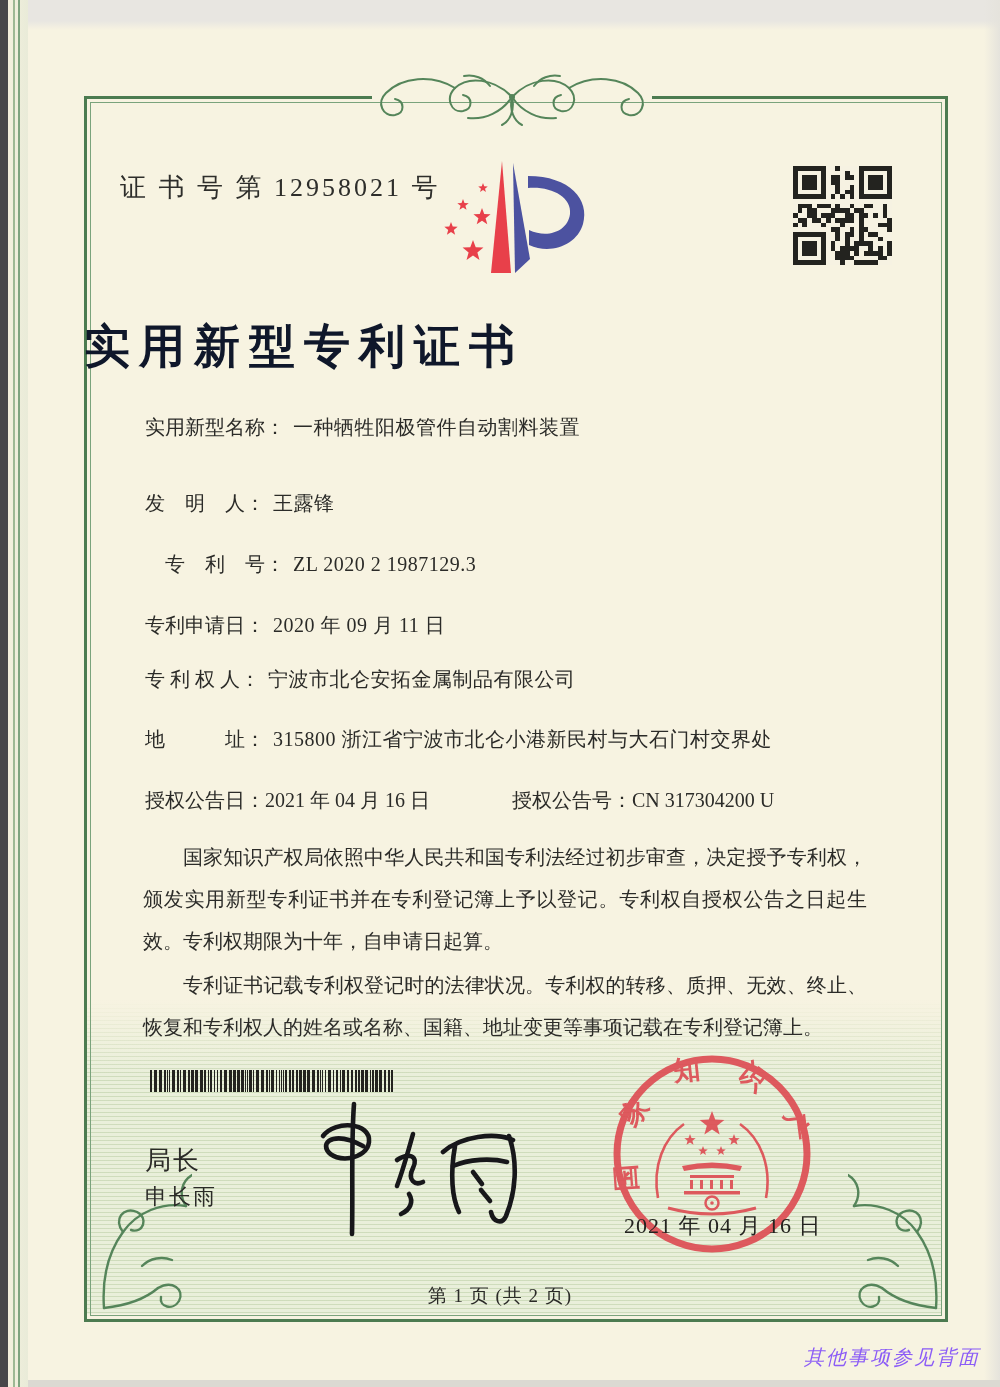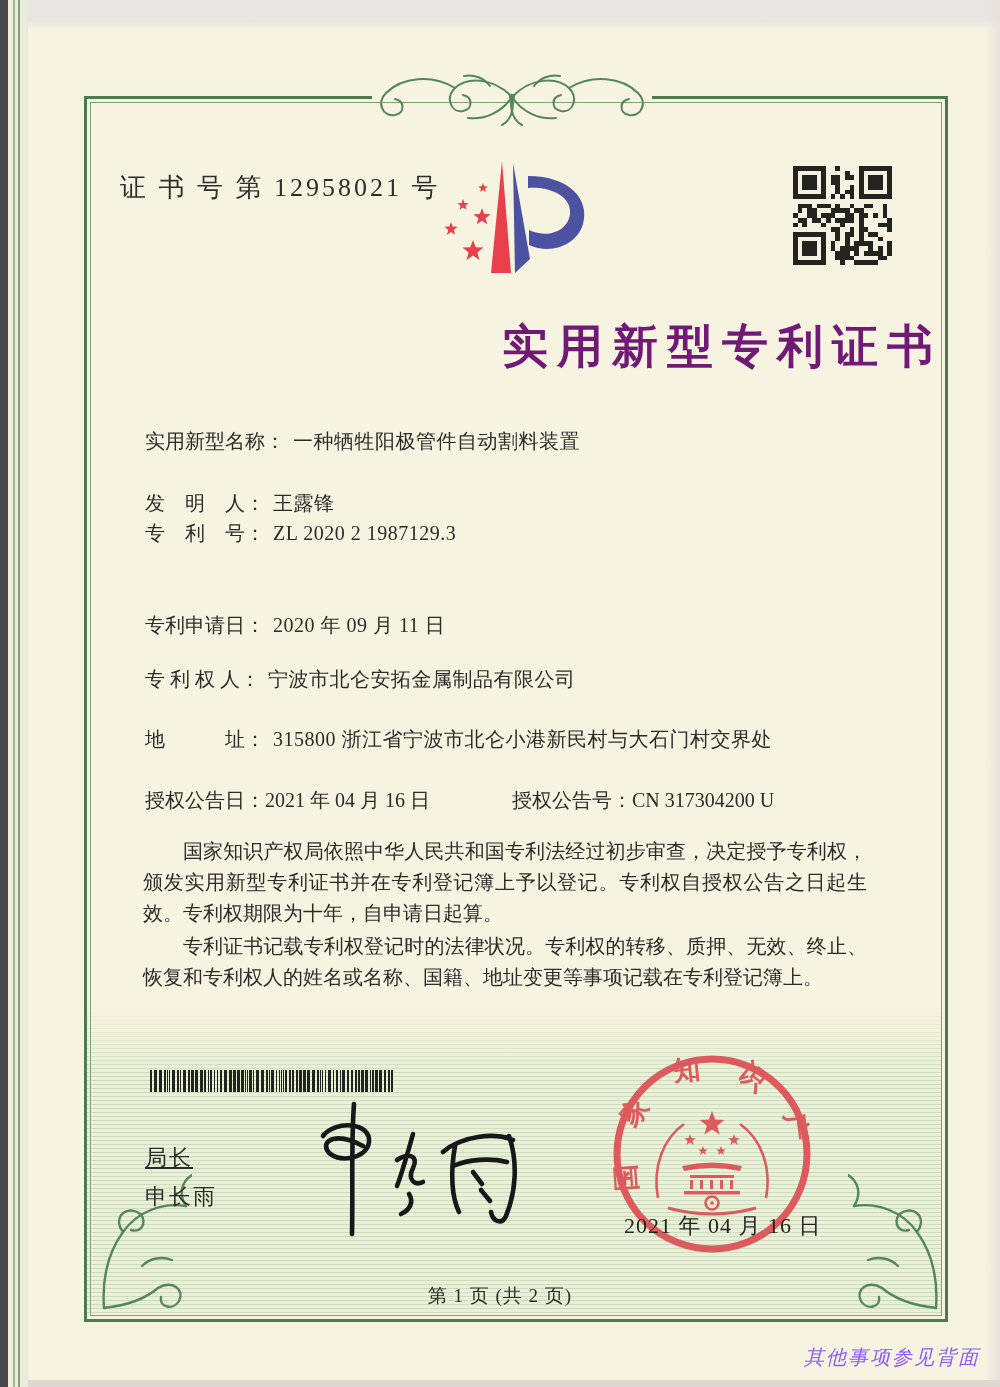--- a/index.html
+++ b/index.html
@@ -31,35 +31,35 @@
   .flourish{position:absolute;width:100px;height:150px;z-index:3;}
   .flourish.bl{left:92px;top:1162px;}
   .flourish.br{left:848px;top:1162px;transform:scaleX(-1);}
 
   .z{position:absolute;z-index:5;}
 
   .cert-no{left:120px;top:170px;font-size:26px;letter-spacing:3px;color:#2e2e2b;}
   .logo{left:432px;top:156px;width:160px;height:122px;}
   .qr{left:793px;top:166px;width:99px;height:99px;}
 
-  .title{left:84px;top:316px;width:858px;text-align:right;font-size:46px;font-weight:700;letter-spacing:9px;color:#701a75;}
+  .title{left:84px;top:316px;width:858px;text-align:left;font-size:46px;font-weight:700;letter-spacing:9px;color:#0f172a;}
 
   .row{left:145px;font-size:20px;white-space:nowrap;color:#2b2b28;}
   .row .lab{display:inline-block;}
   .row .val{margin-left:8px;letter-spacing:0.5px;}
-  .r0{top:428px;} .r1{top:490px;} .r2{top:520px;} .r3{top:612px;} .r4{top:666px;} .r5{top:726px;}
+  .r0{top:414px;} .r1{top:490px;} .r2{top:551px;margin-left:20px;} .r3{top:612px;} .r4{top:666px;} .r5{top:726px;}
   .grant1{left:145px;top:787px;font-size:20px;white-space:nowrap;}
   .grant2{left:512px;top:787px;font-size:20px;white-space:nowrap;}
 
-  .paras{left:143px;top:836px;width:724px;font-size:20px;line-height:31px;text-align:justify;color:#2b2b28;}
+  .paras{left:143px;top:836px;width:724px;font-size:20px;line-height:42px;text-align:justify;color:#2b2b28;}
   .paras p{margin:0 0 2px 0;text-indent:2em;}
 
   .barcode{left:150px;top:1070px;width:247px;height:22px;}
 
-  .director-title{left:145px;top:1143px;font-size:22px;letter-spacing:2px;text-decoration:underline;}
+  .director-title{left:145px;top:1143px;font-size:26px;letter-spacing:2px;}
   .director-name{left:145px;top:1182px;font-size:22px;letter-spacing:2px;}
   .signature{left:285px;top:1098px;width:250px;height:152px;}
 
   .seal{left:606px;top:1048px;width:212px;height:212px;z-index:4;}
   .seal-date{left:624px;top:1211px;font-size:22px;letter-spacing:1px;color:#23231f;z-index:5;}
 
   .page-indicator{left:20px;top:1283px;width:960px;text-align:center;font-size:19px;letter-spacing:1px;}
   .back-note{left:20px;top:1344px;width:960px;text-align:right;font-size:20px;font-style:italic;letter-spacing:2px;color:#8b5cf6;}
 </style>
 </head>

